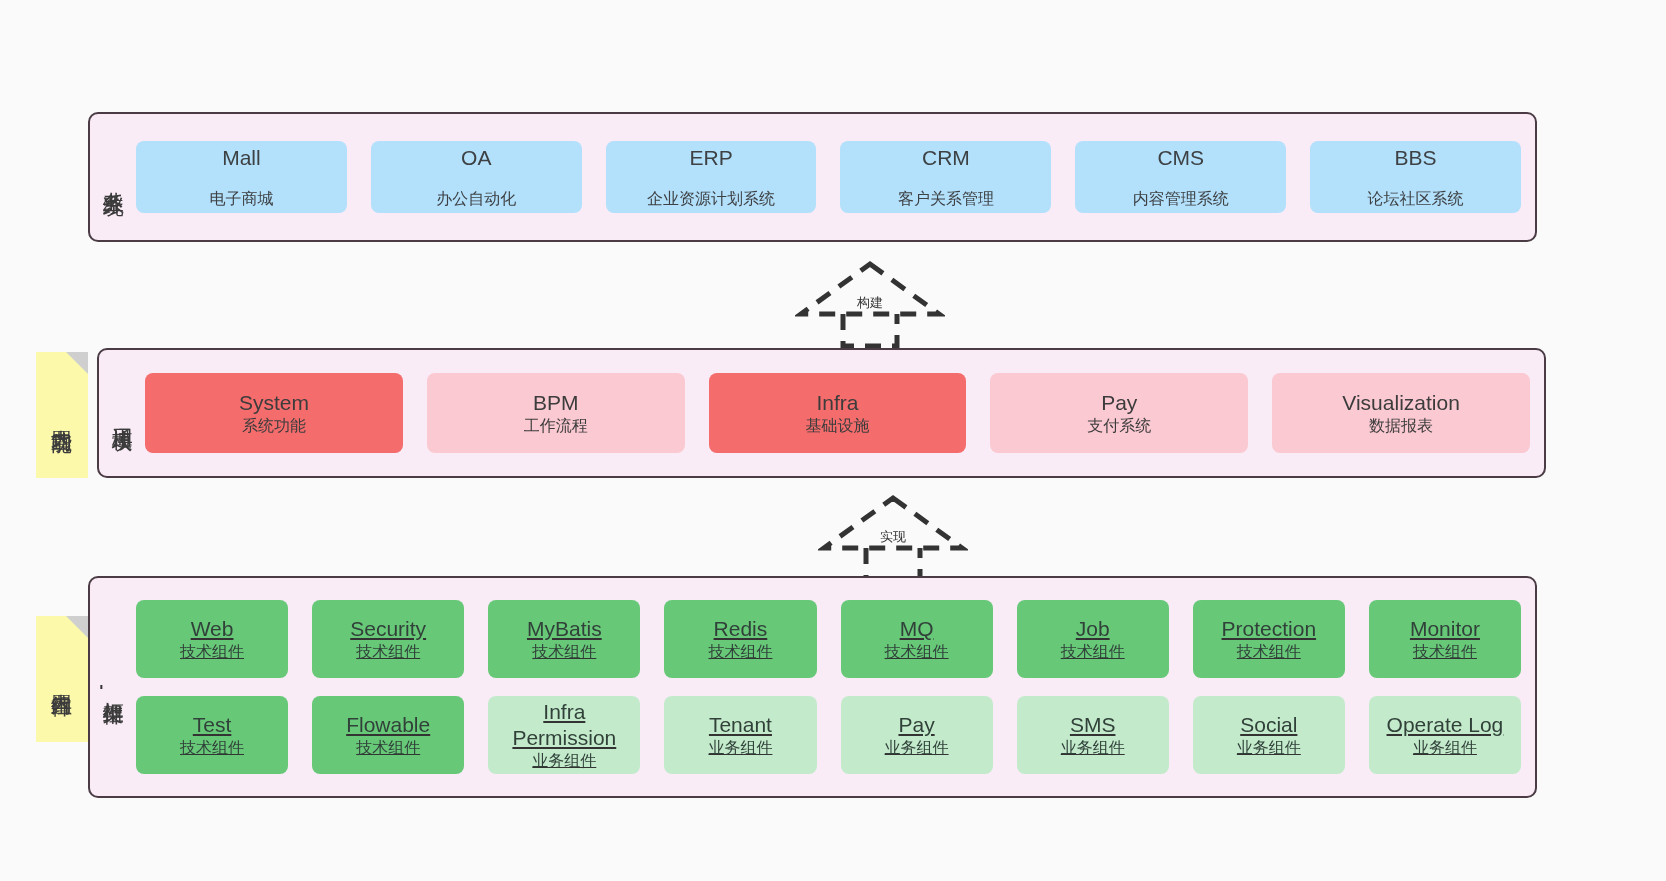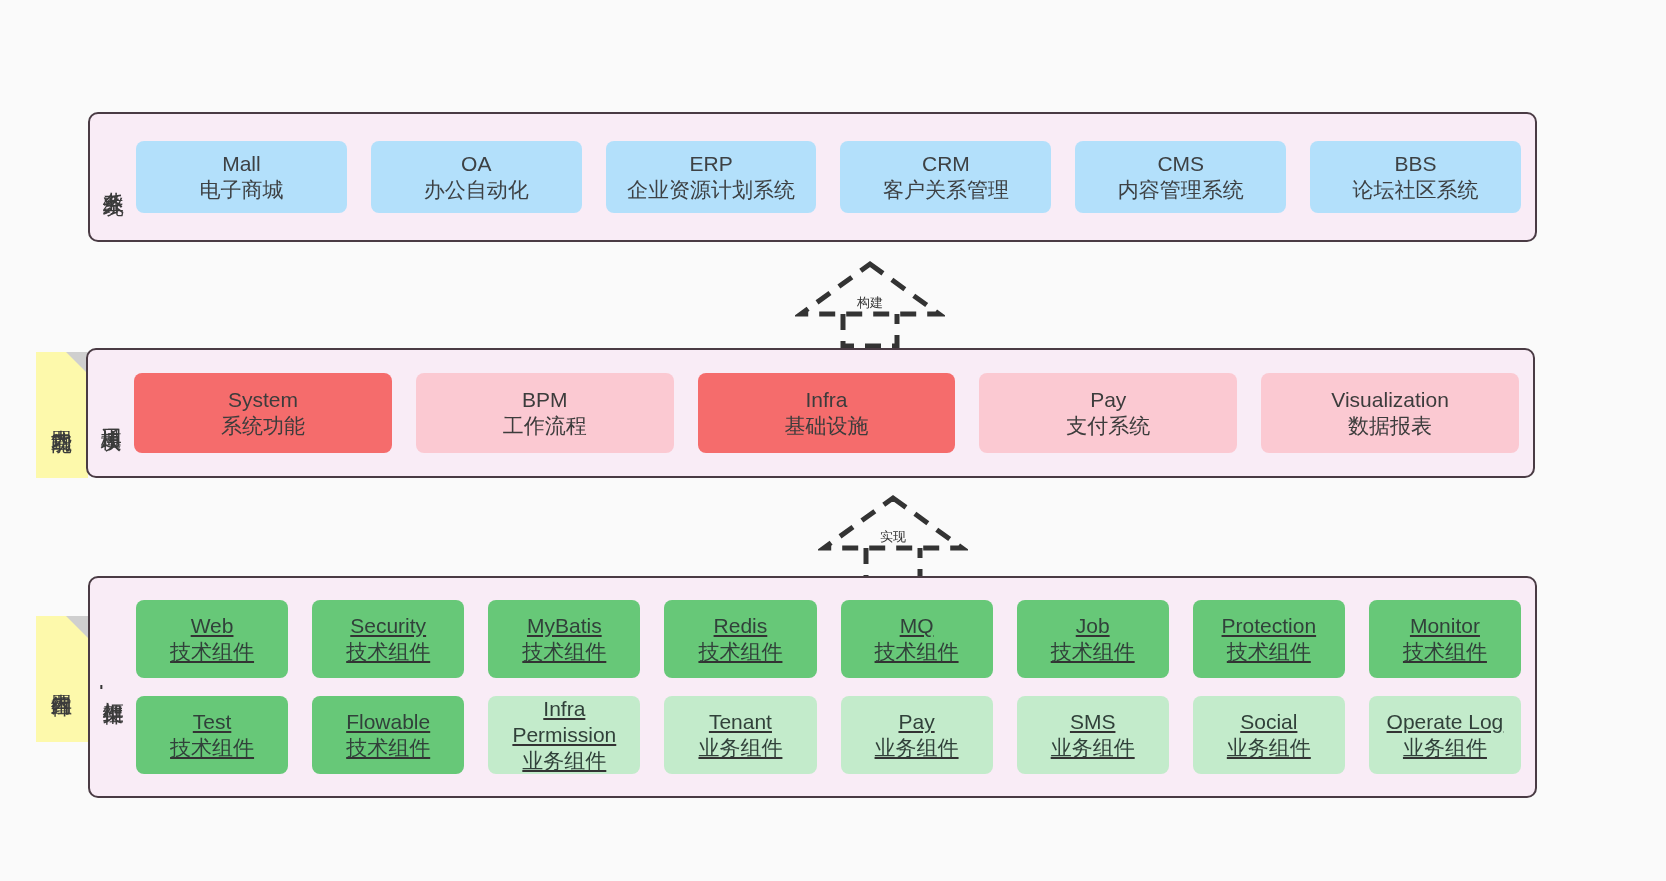--- a/index.html
+++ b/index.html
@@ -63,34 +63,34 @@
     display: flex;
     flex-direction: column;
     align-items: center;
     justify-content: center;
     text-align: center;
     line-height: 1.24;
     box-sizing: border-box;
     padding: 4px 6px;
   }
   .card .name   { font-size: 21px; }
-  .card .sub    { font-size: 21px; }
+  .card .sub    { font-size: 16px; }
 
   .c-blue       { background: #b3e0fb; color: #3d4144; }
   .c-red        { background: #f56c6c; color: #3c3c3c; }
   .c-pink       { background: #fbc9d2; color: #3c3c3c; }
   .c-green      { background: #67c878; color: #31413a; }
   .c-lightgreen { background: #c3ebcb; color: #31413a; }
 
   
   #layer-business { left: 88px;  top: 112px; width: 1449px; height: 130px; }
   #layer-business .layer-body { padding-left: 0; }
-  #layer-business .card { height: 72px; }
-
-  #layer-modules  { left: 86px;  top: 348px; width: 1449px; height: 130px; }
+  #layer-business .card { height: 72px; justify-content: space-between; }
+
+  #layer-modules  { left: 97px;  top: 348px; width: 1449px; height: 130px; }
   #layer-modules .card { height: 80px; }
 
   #layer-framework{ left: 88px;  top: 576px; width: 1449px; height: 222px; text-decoration: underline; }
   #layer-framework .card { height: 78px; }
 
   
   .note {
     position: absolute;
     width: 52px;
     background: #fdf9ab;

